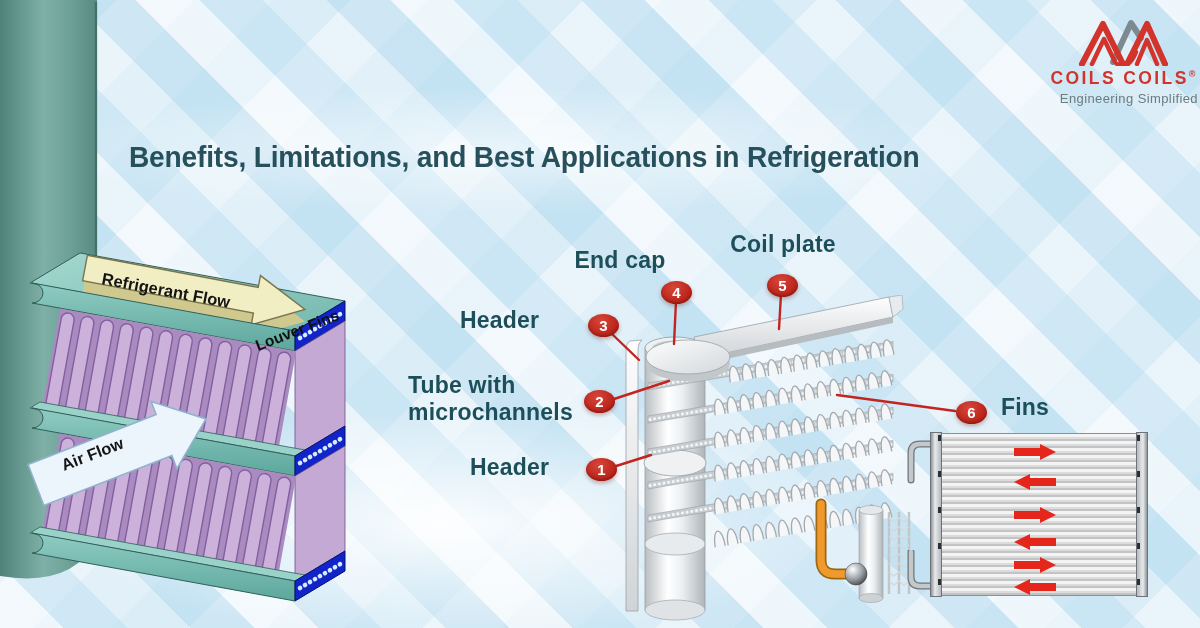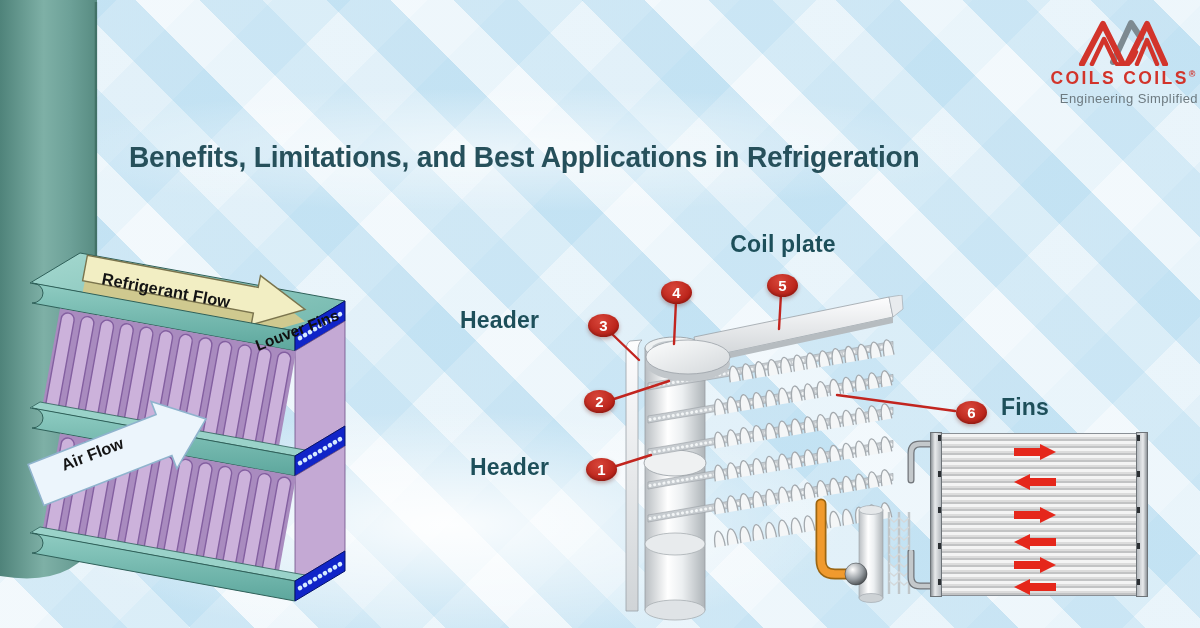--- a/index.html
+++ b/index.html
@@ -358,16 +358,21 @@
   </svg>
 
   <div class="badge" style="left:586px;top:458px">1</div>
   <div class="badge" style="left:584px;top:390px">2</div>
   <div class="badge" style="left:588px;top:314px">3</div>
   <div class="badge" style="left:661px;top:281px">4</div>
   <div class="badge" style="left:767px;top:274px">5</div>
   <div class="badge" style="left:956px;top:401px">6</div>
 
   <div class="lbl right" style="left:470px;top:454px;width:100px">Header</div>
+  <div class="lbl right" style="left:408px;top:372px;width:165px">
+    <span style="display:block">Tube with</span>
+    <span style="display:block">microchannels</span>
+  </div>
   <div class="lbl right" style="left:460px;top:307px;width:118px">Header</div>
+  <div class="lbl center" style="left:560px;top:247px;width:120px">End cap</div>
   <div class="lbl center" style="left:723px;top:231px;width:120px">Coil plate</div>
   <div class="lbl" style="left:1001px;top:394px">Fins</div>
 </div>
 
 </body></html>

